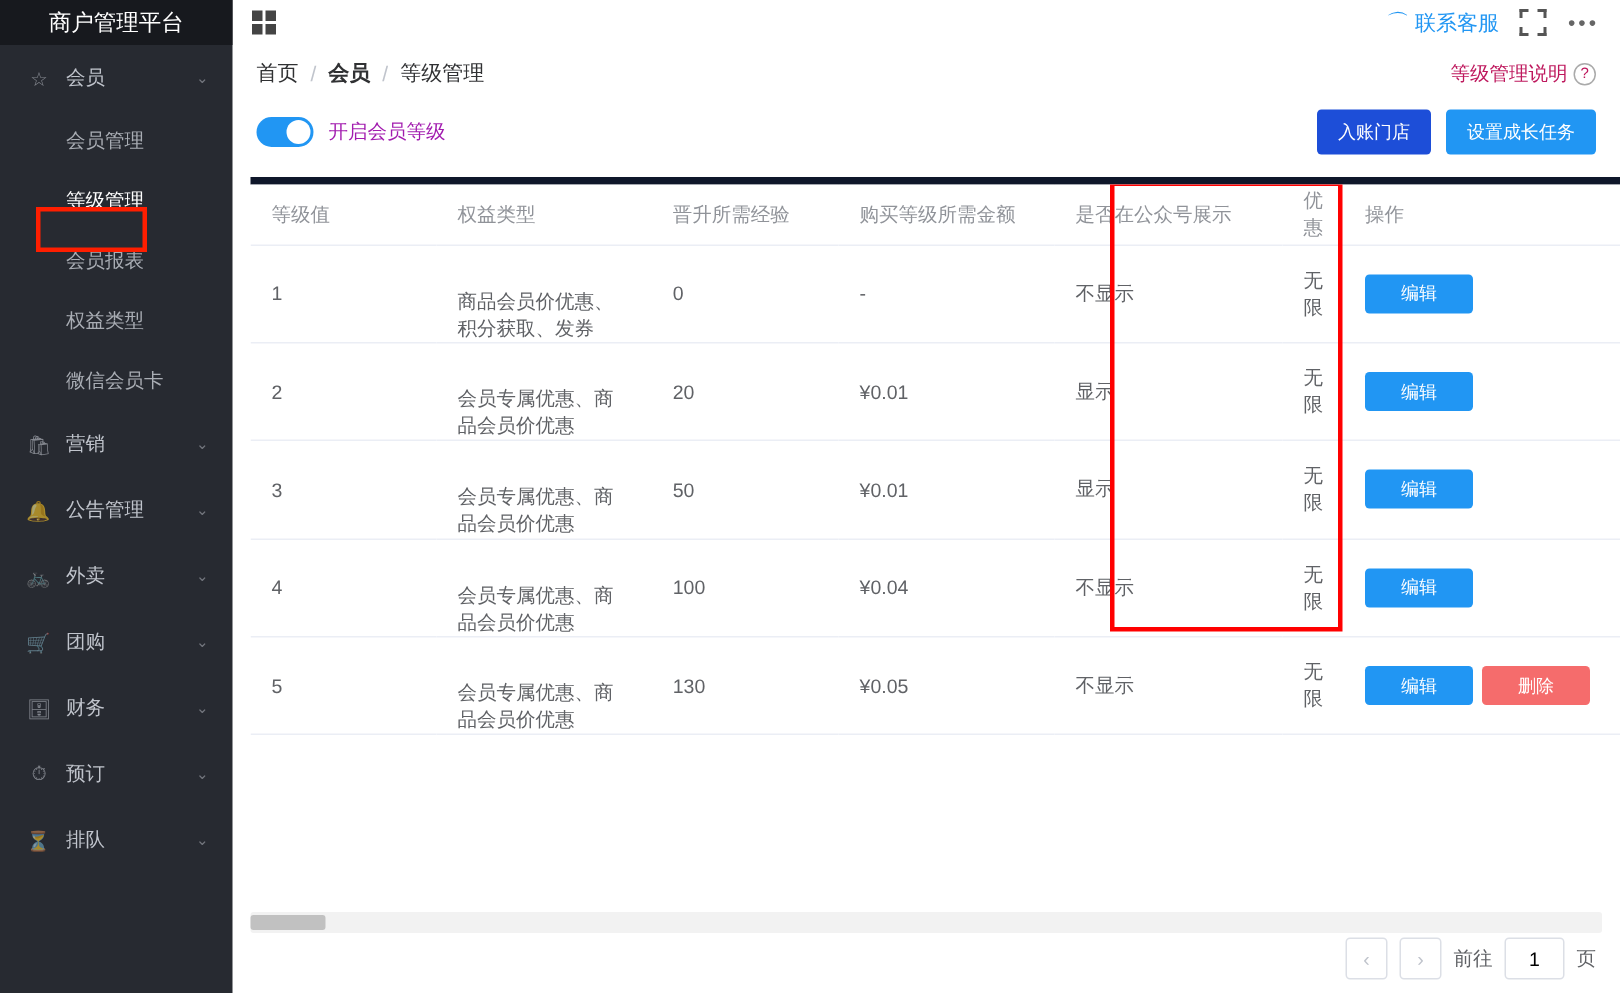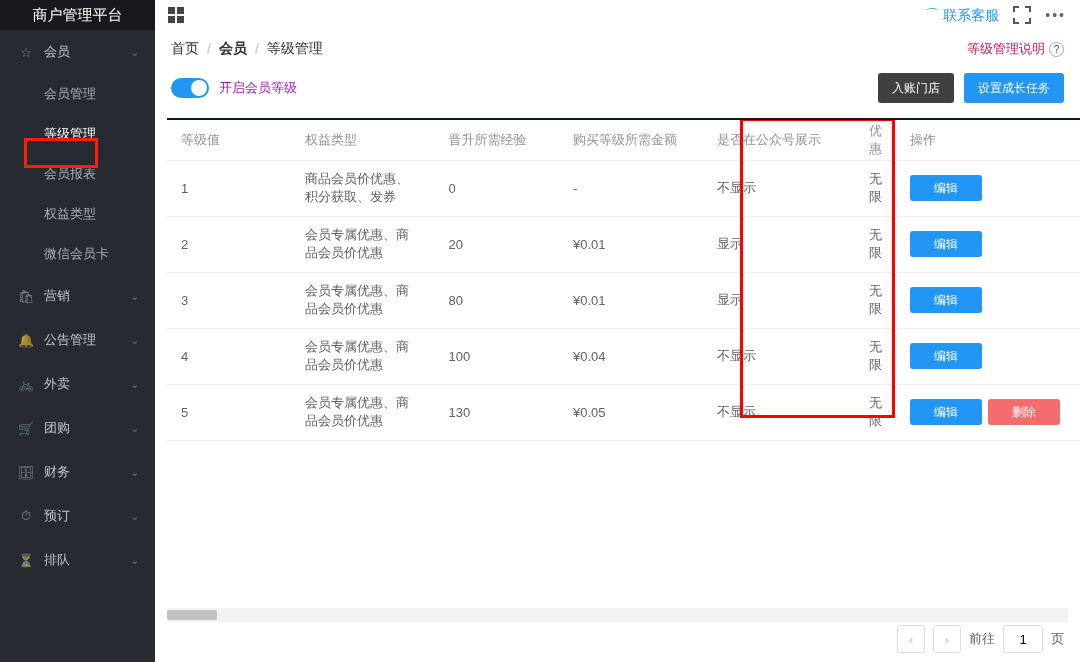--- a/index.html
+++ b/index.html
@@ -28,30 +28,30 @@
 .breadcrumb .sep { margin:0 8px; color:#c0c4cc; }
 .breadcrumb .strong { font-weight:600; }
 .breadcrumb .right { margin-left:auto; color:#be185d; font-size:13px; display:flex; align-items:center; gap:4px; }
 .breadcrumb .qmark { width:15px;height:15px;border:1px solid #aaa;border-radius:50%;display:inline-flex;align-items:center;justify-content:center;font-size:10px; }
 
 .toolbar { height:40px; display:flex; align-items:center; padding:0 16px; gap:10px; }
 .switch { width:38px; height:20px; background:#2196f3; border-radius:10px; position:relative; cursor:pointer; }
 .switch::after { content:""; position:absolute; right:2px; top:2px; width:16px; height:16px; background:#fff; border-radius:50%; }
 .toolbar .sw-label { color:#a21caf; font-size:13px; }
 .btn { display:inline-flex; align-items:center; justify-content:center; height:30px; padding:0 14px; border-radius:3px; font-size:12px; cursor:pointer; border:none; color:#fff; }
-.btn.blue { background:#2196f3; } .btn.orange { background:#404040; } .btn.red { background:#f56c6c; }
+.btn.blue { background:#2196f3; } .btn.orange { background:#1d4ed8; } .btn.red { background:#f56c6c; }
 .btn.sm { height:26px; padding:0 24px; }
 .toolbar .spacer { flex:1; }
 
-.table-wrap { position:absolute; left:12px; right:0; top:88px; bottom:50px; overflow:auto; border-top:2px solid #0f172a; }
+.table-wrap { position:absolute; left:12px; right:0; top:88px; bottom:50px; overflow:auto; border-top:5px solid #0f172a; }
 table { border-collapse:collapse; width:100%; min-width:900px; }
 th,td { text-align:left; padding:0 14px; border-bottom:1px solid #ebeef5; font-size:13px; color:#606266; }
 th { height:40px; font-weight:400; color:#909399; background:#fff; }
 td { height:56px; }
-td .twoline { line-height:1.4; }
+td .twoline { line-height:1.4;margin-top:28px; }
 .ops { white-space:nowrap; } .ops .btn { margin-right:6px; }
 
 .hscroll { position:absolute; left:12px; right:12px; bottom:40px; height:14px; }
 .hscroll .track { position:absolute; inset:0; background:#f2f2f2; border-radius:2px; }
 .hscroll .thumb { position:absolute; left:0; top:2px; height:10px; width:50px; background:#c1c1c1; border-radius:2px; }
 
 .pager { position:absolute; right:16px; bottom:8px; height:30px; display:flex; align-items:center; gap:8px; font-size:13px; color:#606266; }
 .pager .pbtn { width:28px;height:28px;border:1px solid #dcdfe6;border-radius:3px;display:flex;align-items:center;justify-content:center;color:#c0c4cc;cursor:pointer; }
 .pager input { width:40px;height:28px;border:1px solid #dcdfe6;border-radius:3px;text-align:center;font-size:13px; }
 
@@ -186,21 +186,21 @@
             <td>¥0.01</td>
             <td>显示</td>
             <td>无限</td>
             <td class="ops"><button class="btn sm blue">编辑</button></td>
           </tr>
           <tr>
             <td>3</td>
             <td>
               <div class="twoline">会员专属优惠、商品会员价优惠</div>
             </td>
-            <td>80</td>
+            <td>50</td>
             <td>¥0.01</td>
             <td>显示</td>
             <td>无限</td>
             <td class="ops"><button class="btn sm blue">编辑</button></td>
           </tr>
           <tr>
             <td>4</td>
             <td>
               <div class="twoline">会员专属优惠、商品会员价优惠</div>
             </td>

